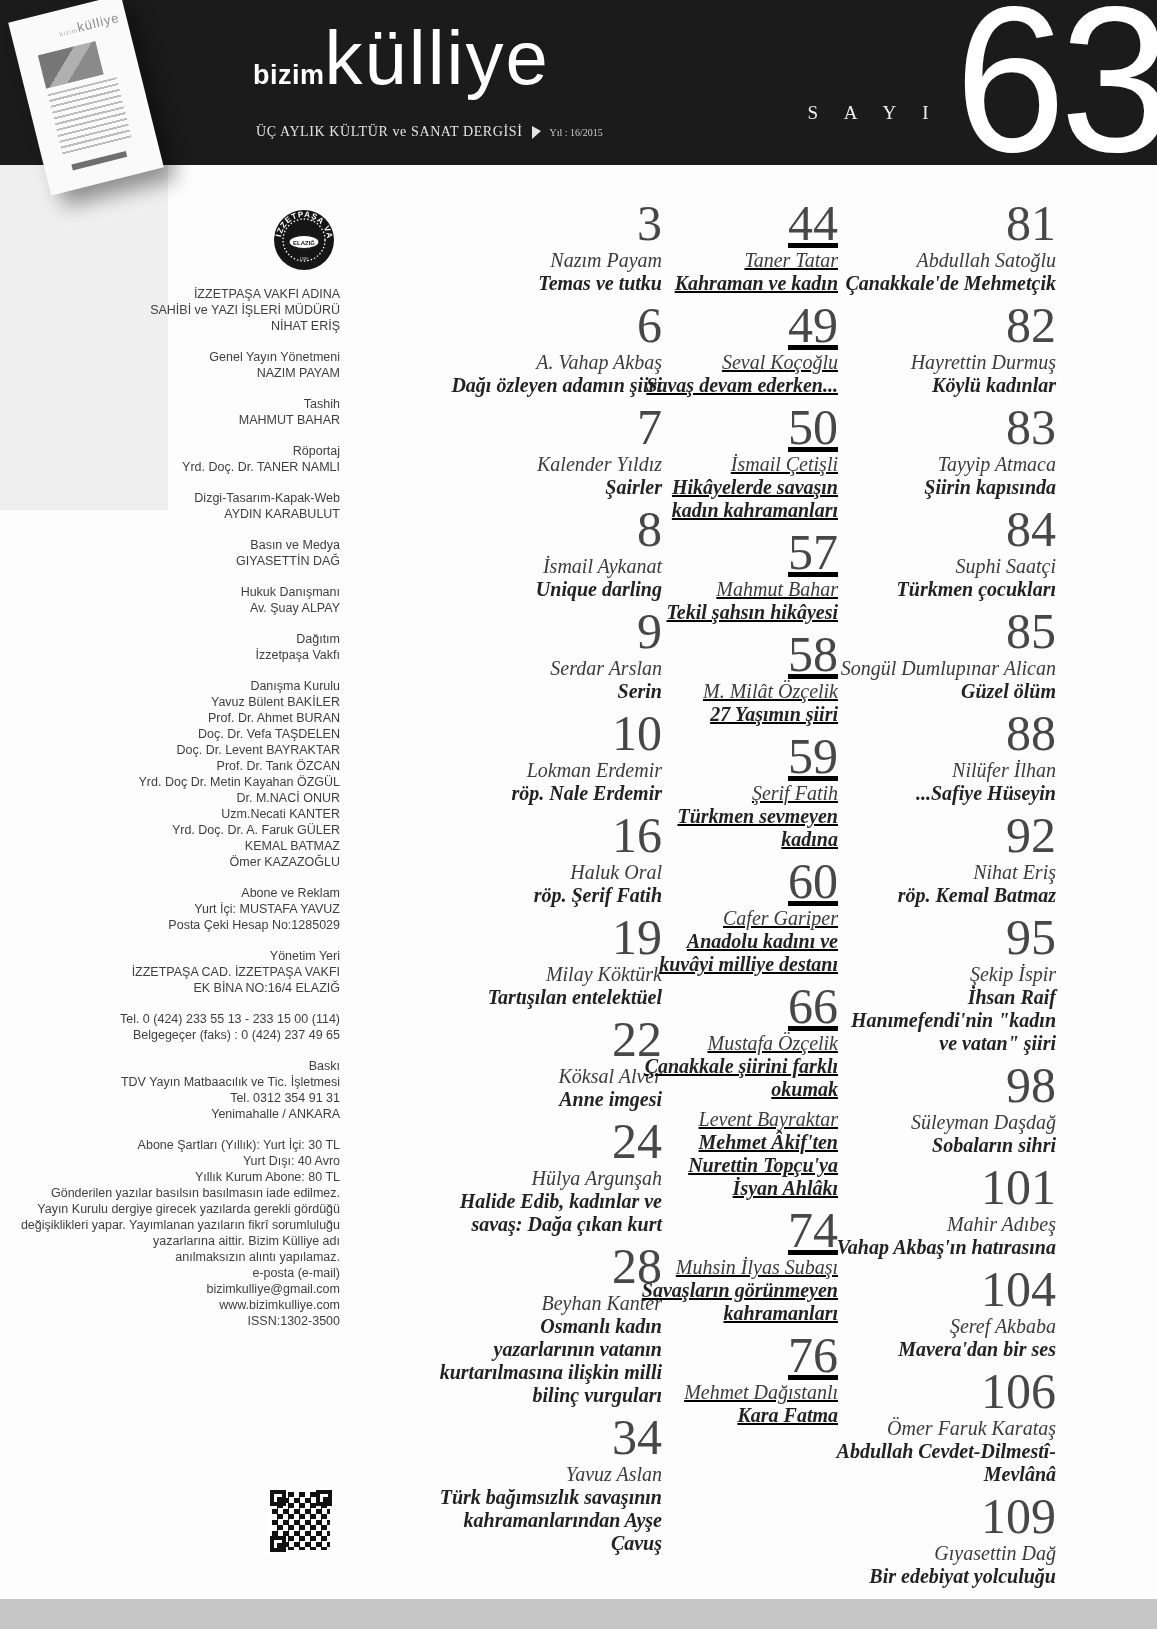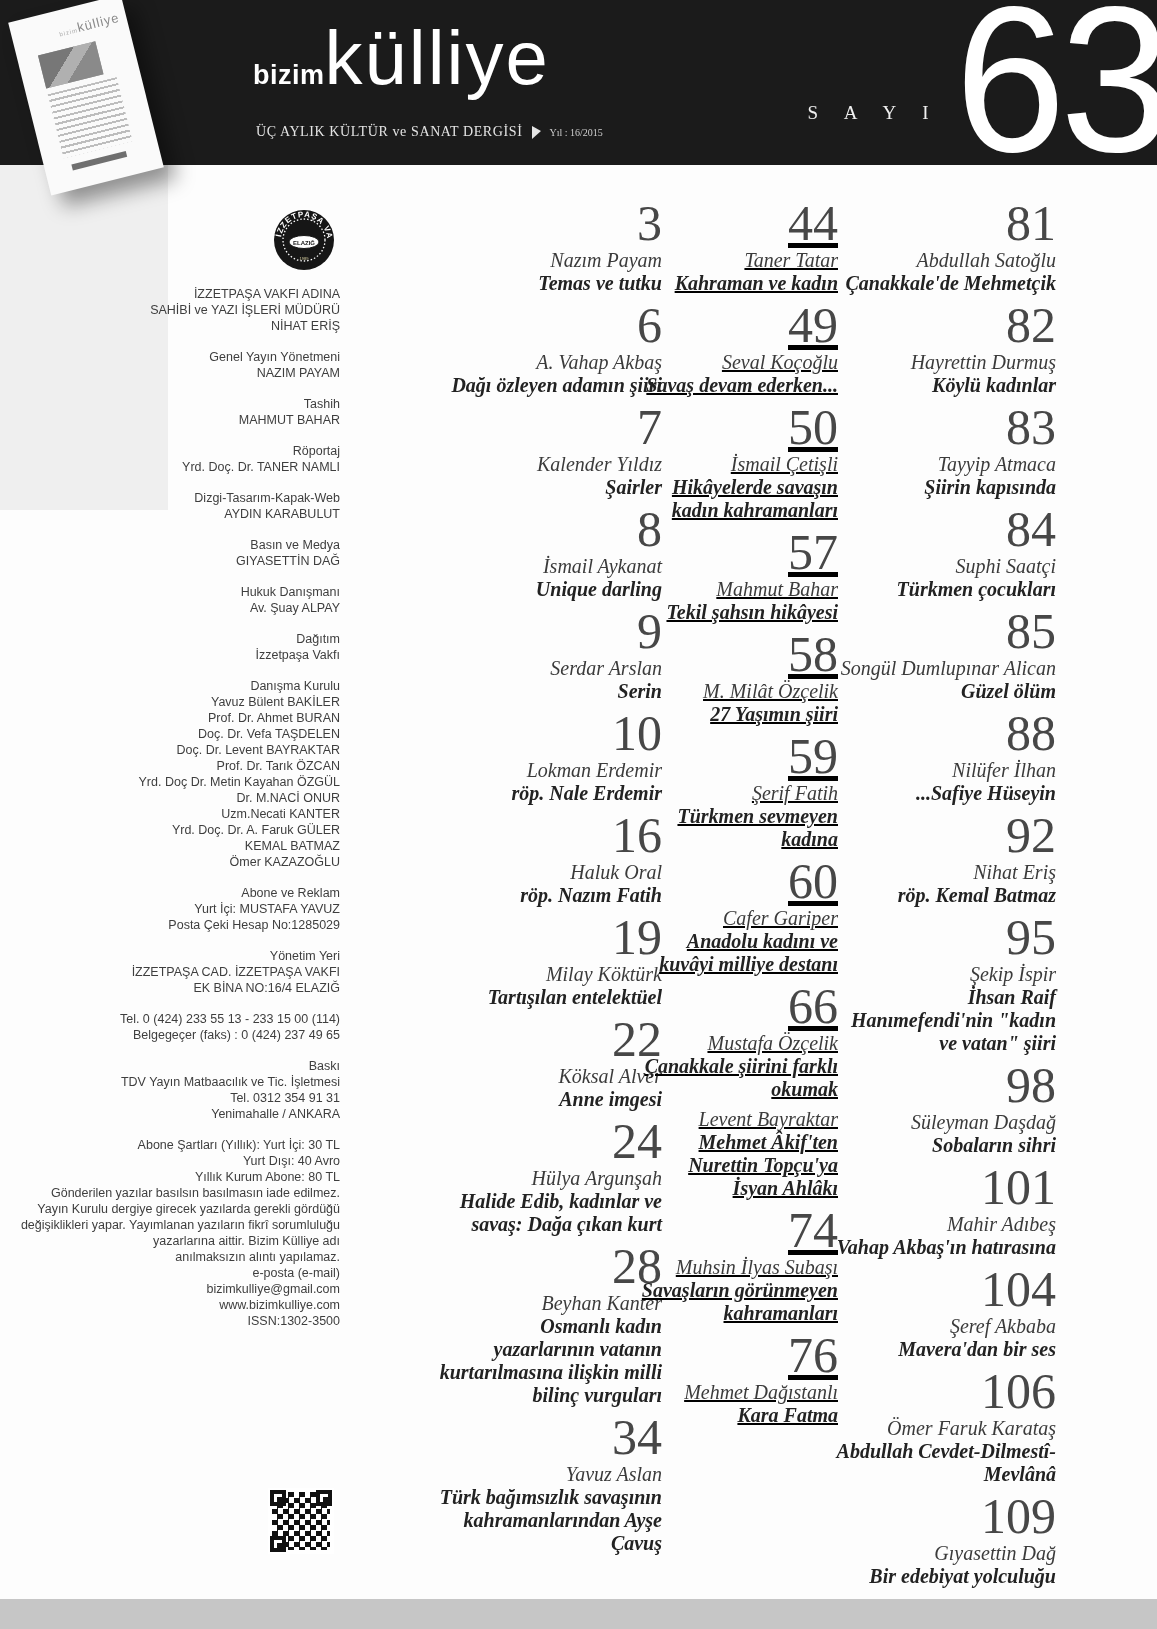--- a/index.html
+++ b/index.html
@@ -211,21 +211,21 @@
       <div class="toc-title">Serin</div>
     </div>
       <div class="toc-entry">
       <div class="toc-page">10</div>
       <div class="toc-author">Lokman Erdemir</div>
       <div class="toc-title">röp. Nale Erdemir</div>
     </div>
       <div class="toc-entry">
       <div class="toc-page">16</div>
       <div class="toc-author">Haluk Oral</div>
-      <div class="toc-title">röp. Nazım Fatih</div>
+      <div class="toc-title">röp. Şerif Fatih</div>
     </div>
       <div class="toc-entry">
       <div class="toc-page">19</div>
       <div class="toc-author">Milay Köktürk</div>
       <div class="toc-title">Tartışılan entelektüel</div>
     </div>
       <div class="toc-entry">
       <div class="toc-page">22</div>
       <div class="toc-author">Köksal Alver</div>
       <div class="toc-title">Anne imgesi</div>

